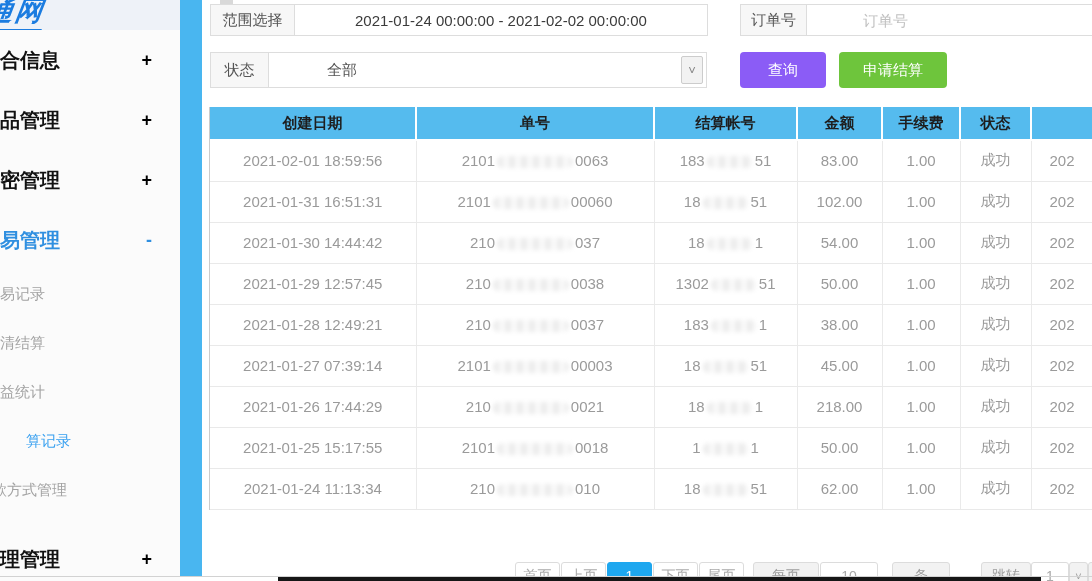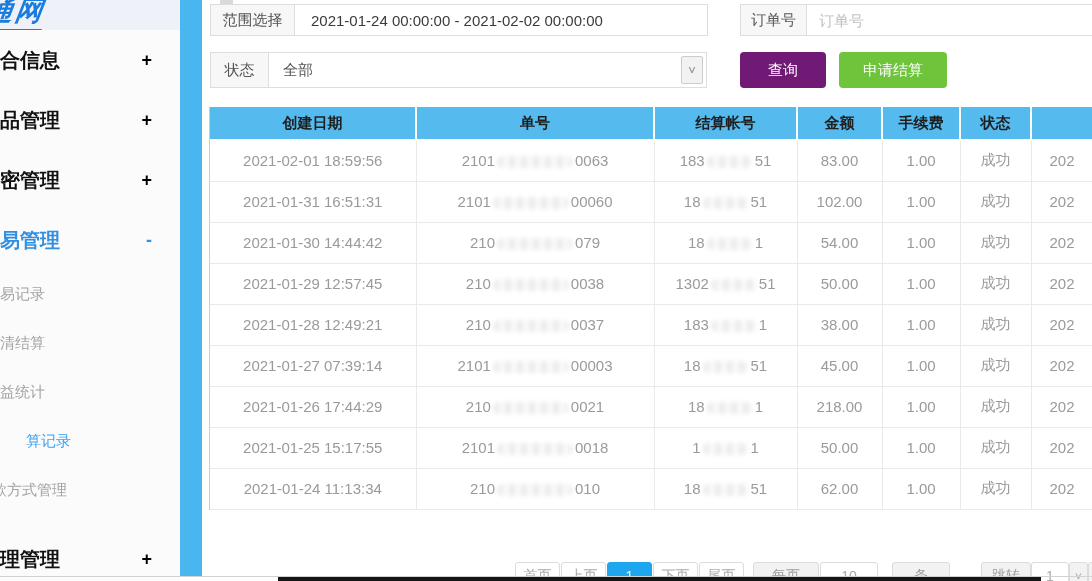--- a/index.html
+++ b/index.html
@@ -19,41 +19,41 @@
   .menu .item.main.active { color:#2f8fe0; }
   .menu .item.sub.active { color:#3aa1f0;margin-left:26px; }
   .menu .item.clip { margin-left:-8px; }
   .menu .item.last-main { margin-top:14px; }
   .menu .toggle { position:absolute; right:28px; font-size:18px; font-weight:bold; color:#000; }
   .menu .item.main.active .toggle { color:#2f8fe0; }
   .side-scroll { position:absolute; left:180px; top:0; width:22px; height:577px; background:#49b6f0; }
   .artifact { position:absolute; left:220px; top:0; width:13px; height:9px; background:#d9d9d9; border-radius:0 0 3px 3px; }
 
   
-  .grp { position:absolute; display:flex; border:1px solid #ddd; background:#fff; }
+  .grp { position:absolute; display:flex; border:1px solid #ddd; background:#fff;gap:44px; }
   .grp .lbl { display:flex; align-items:center; justify-content:center; background:#f7f7f7; border-right:1px solid #ddd;
               color:#555; font-size:15px; }
   .range-grp { left:210px; top:4px; width:498px; height:32px; }
   .range-grp .lbl { width:84px; }
   .range-grp input { flex:1; border:0; outline:none; padding-left:16px; font-size:15px; color:#3b3b3b;
                      font-family:"Liberation Sans","DejaVu Sans",sans-serif; }
   .order-grp { left:740px; top:4px; width:360px; height:32px; }
   .order-grp .lbl { width:66px; }
   .order-grp input { flex:1; border:0; outline:none; padding-left:12px; font-size:15px; color:#444;
                      font-family:"Liberation Sans","DejaVu Sans",sans-serif; }
   .order-grp input::placeholder { color:#c0c0c0; }
   .status-grp { left:210px; top:52px; width:497px; height:36px; }
   .status-grp .lbl { width:58px; }
   .status-grp .sel { position:relative; flex:1; display:flex; align-items:center; padding-left:14px; font-size:15px; color:#555; }
   .sel-arrow { position:absolute; right:3px; top:3px; width:22px; height:28px; background:#f2f2f2; border:1px solid #ccc;
                border-radius:2px; display:flex; align-items:center; justify-content:center; color:#888; font-size:13px; }
 
   .btn { position:absolute; display:flex; align-items:center; justify-content:center; border:none; border-radius:4px;
          color:#fff; font-size:15px; cursor:pointer; font-family:"Liberation Sans","DejaVu Sans",sans-serif; }
-  .btn-query { left:740px; top:52px; width:86px; height:36px; background:#701a75; }
+  .btn-query { left:740px; top:52px; width:86px; height:36px; background:#8b5cf6; }
   .btn-settle { left:839px; top:52px; width:108px; height:36px; background:#6ec53c; }
 
   
   .tbl-wrap { position:absolute; left:209px; top:107px; width:883px; height:403px; overflow:hidden; border-left:1px solid #ccc; }
   table { border-collapse:collapse; table-layout:fixed; width:981px; }
   thead th { background:#55bbee; color:#1e1e1e; font-size:15px; font-weight:bold; height:33px;
              border-right:2px solid #fff; border-bottom:2px solid #fff; text-align:center; }
   thead th:last-child { border-right:none; }
   tbody td { height:41px; color:#9a9a9a; font-size:15px; text-align:center; background:#fff;
              border-right:1px solid #eaeaea; border-bottom:1px solid #e9e9e9; white-space:nowrap; overflow:hidden; }
@@ -182,21 +182,21 @@
             <td>2021-01-31 16:51:31</td>
             <td><span>2101</span><span class="smudge order"></span><span>00060</span></td>
             <td><span>18</span><span class="smudge acct"></span><span>51</span></td>
             <td>102.00</td>
             <td>1.00</td>
             <td>成功</td>
             <td>202</td>
           </tr>
           <tr>
             <td>2021-01-30 14:44:42</td>
-            <td><span>210</span><span class="smudge order"></span><span>079</span></td>
+            <td><span>210</span><span class="smudge order"></span><span>037</span></td>
             <td><span>18</span><span class="smudge acct"></span><span>1</span></td>
             <td>54.00</td>
             <td>1.00</td>
             <td>成功</td>
             <td>202</td>
           </tr>
           <tr>
             <td>2021-01-29 12:57:45</td>
             <td><span>210</span><span class="smudge order"></span><span>0038</span></td>
             <td><span>1302</span><span class="smudge acct"></span><span>51</span></td>

